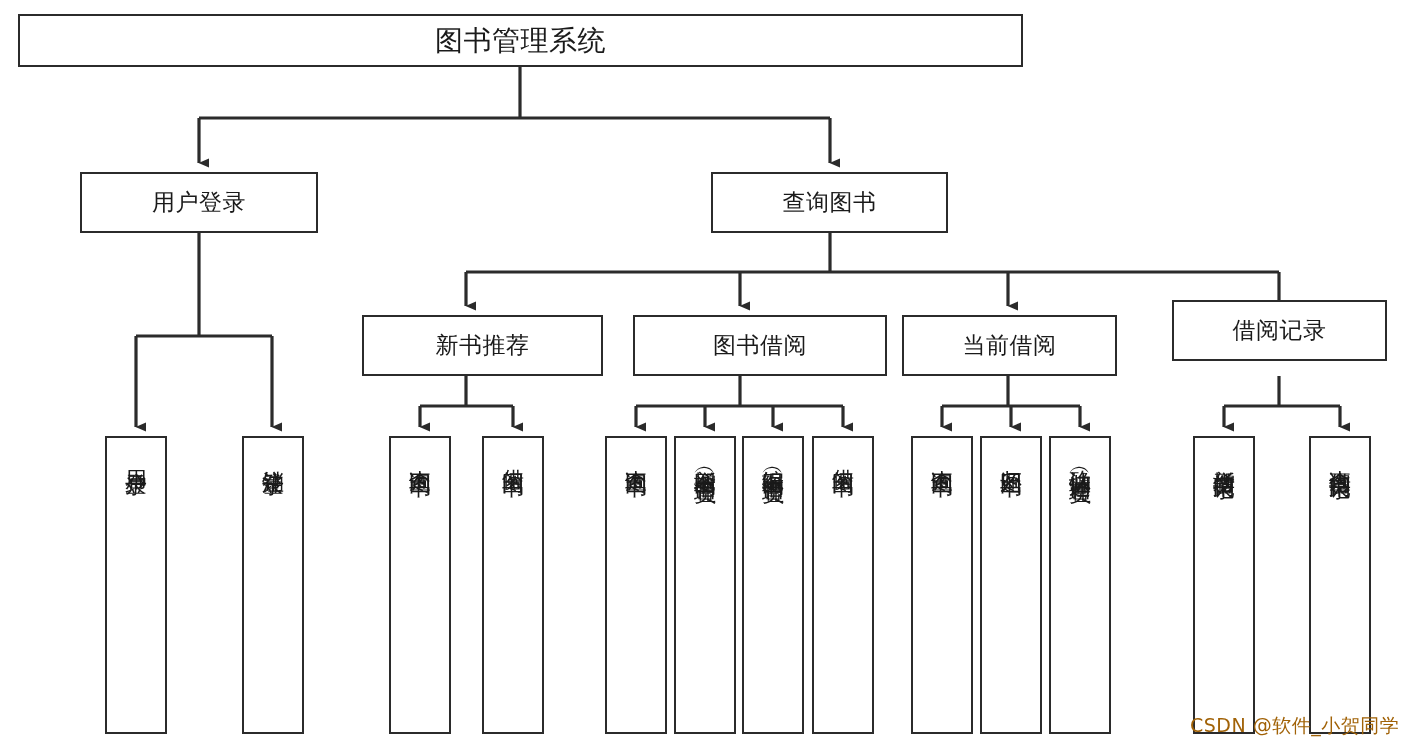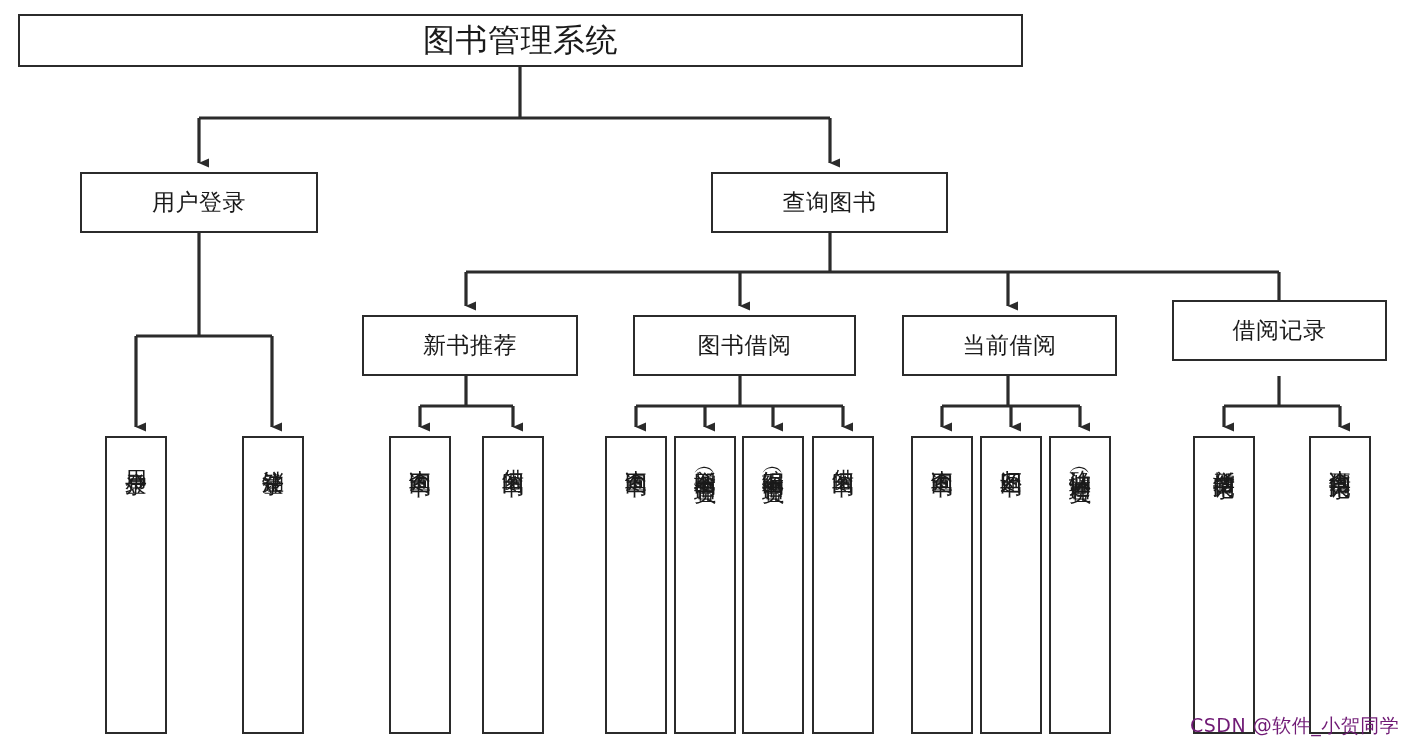--- a/index.html
+++ b/index.html
@@ -54,28 +54,28 @@
   .node.vertical .node-label {
     writing-mode: vertical-rl;
     text-orientation: upright;
     font-size: 22px;
     line-height: 1.08;
     letter-spacing: 2px;
     white-space: normal;
     max-height: 100%;
   }
   .node.title .node-label {
-    font-size: 32px;
+    font-size: 28px;
   }
   #watermark {
     position: absolute;
     left: 1190px;
     top: 713px;
     font-size: 19px;
-    color: #701a75;
+    color: #a16207;
     letter-spacing: 0.5px;
     white-space: nowrap;
     z-index: 5;
     font-family: "DejaVu Sans", "Liberation Sans", sans-serif;
   }
 </style>
 </head>
 <body>
 
 <div id="diagram-root">
@@ -138,24 +138,24 @@
     <span class="node-label">图书管理系统</span>
   </div>
 
   <div class="node horizontal" style="left:80px; top:172px; width:238px; height:61px;">
     <span class="node-label">用户登录</span>
   </div>
   <div class="node horizontal" style="left:711px; top:172px; width:237px; height:61px;">
     <span class="node-label">查询图书</span>
   </div>
 
-  <div class="node horizontal" style="left:362px; top:315px; width:216px; height:61px;">
+  <div class="node horizontal" style="left:362px; top:315px; width:241px; height:61px;">
     <span class="node-label">新书推荐</span>
   </div>
-  <div class="node horizontal" style="left:633px; top:315px; width:223px; height:61px;">
+  <div class="node horizontal" style="left:633px; top:315px; width:254px; height:61px;">
     <span class="node-label">图书借阅</span>
   </div>
   <div class="node horizontal" style="left:902px; top:315px; width:215px; height:61px;justify-content:center;">
     <span class="node-label">当前借阅</span>
   </div>
   <div class="node horizontal" style="left:1172px; top:300px; width:215px; height:61px;">
     <span class="node-label">借阅记录</span>
   </div>
 
   <div class="node vertical" style="left:105px; top:436px; width:62px; height:298px;">

